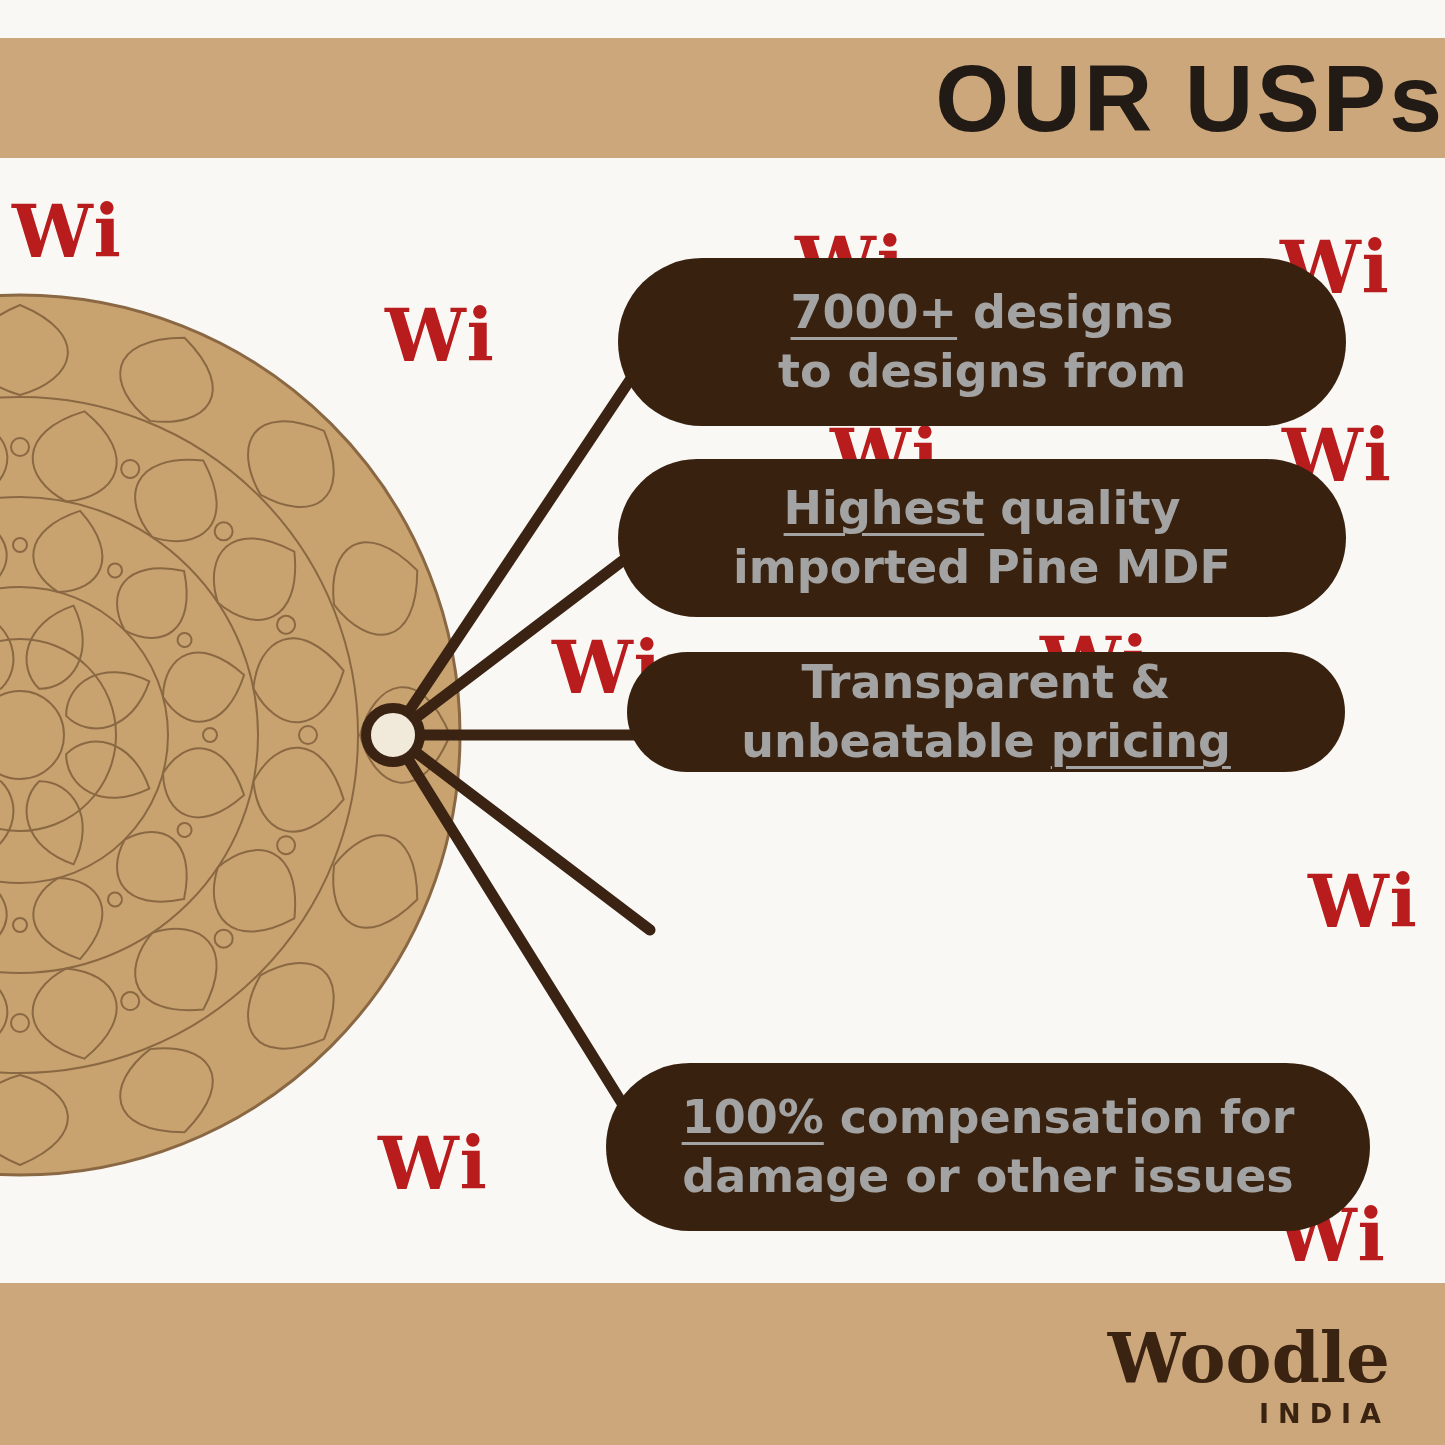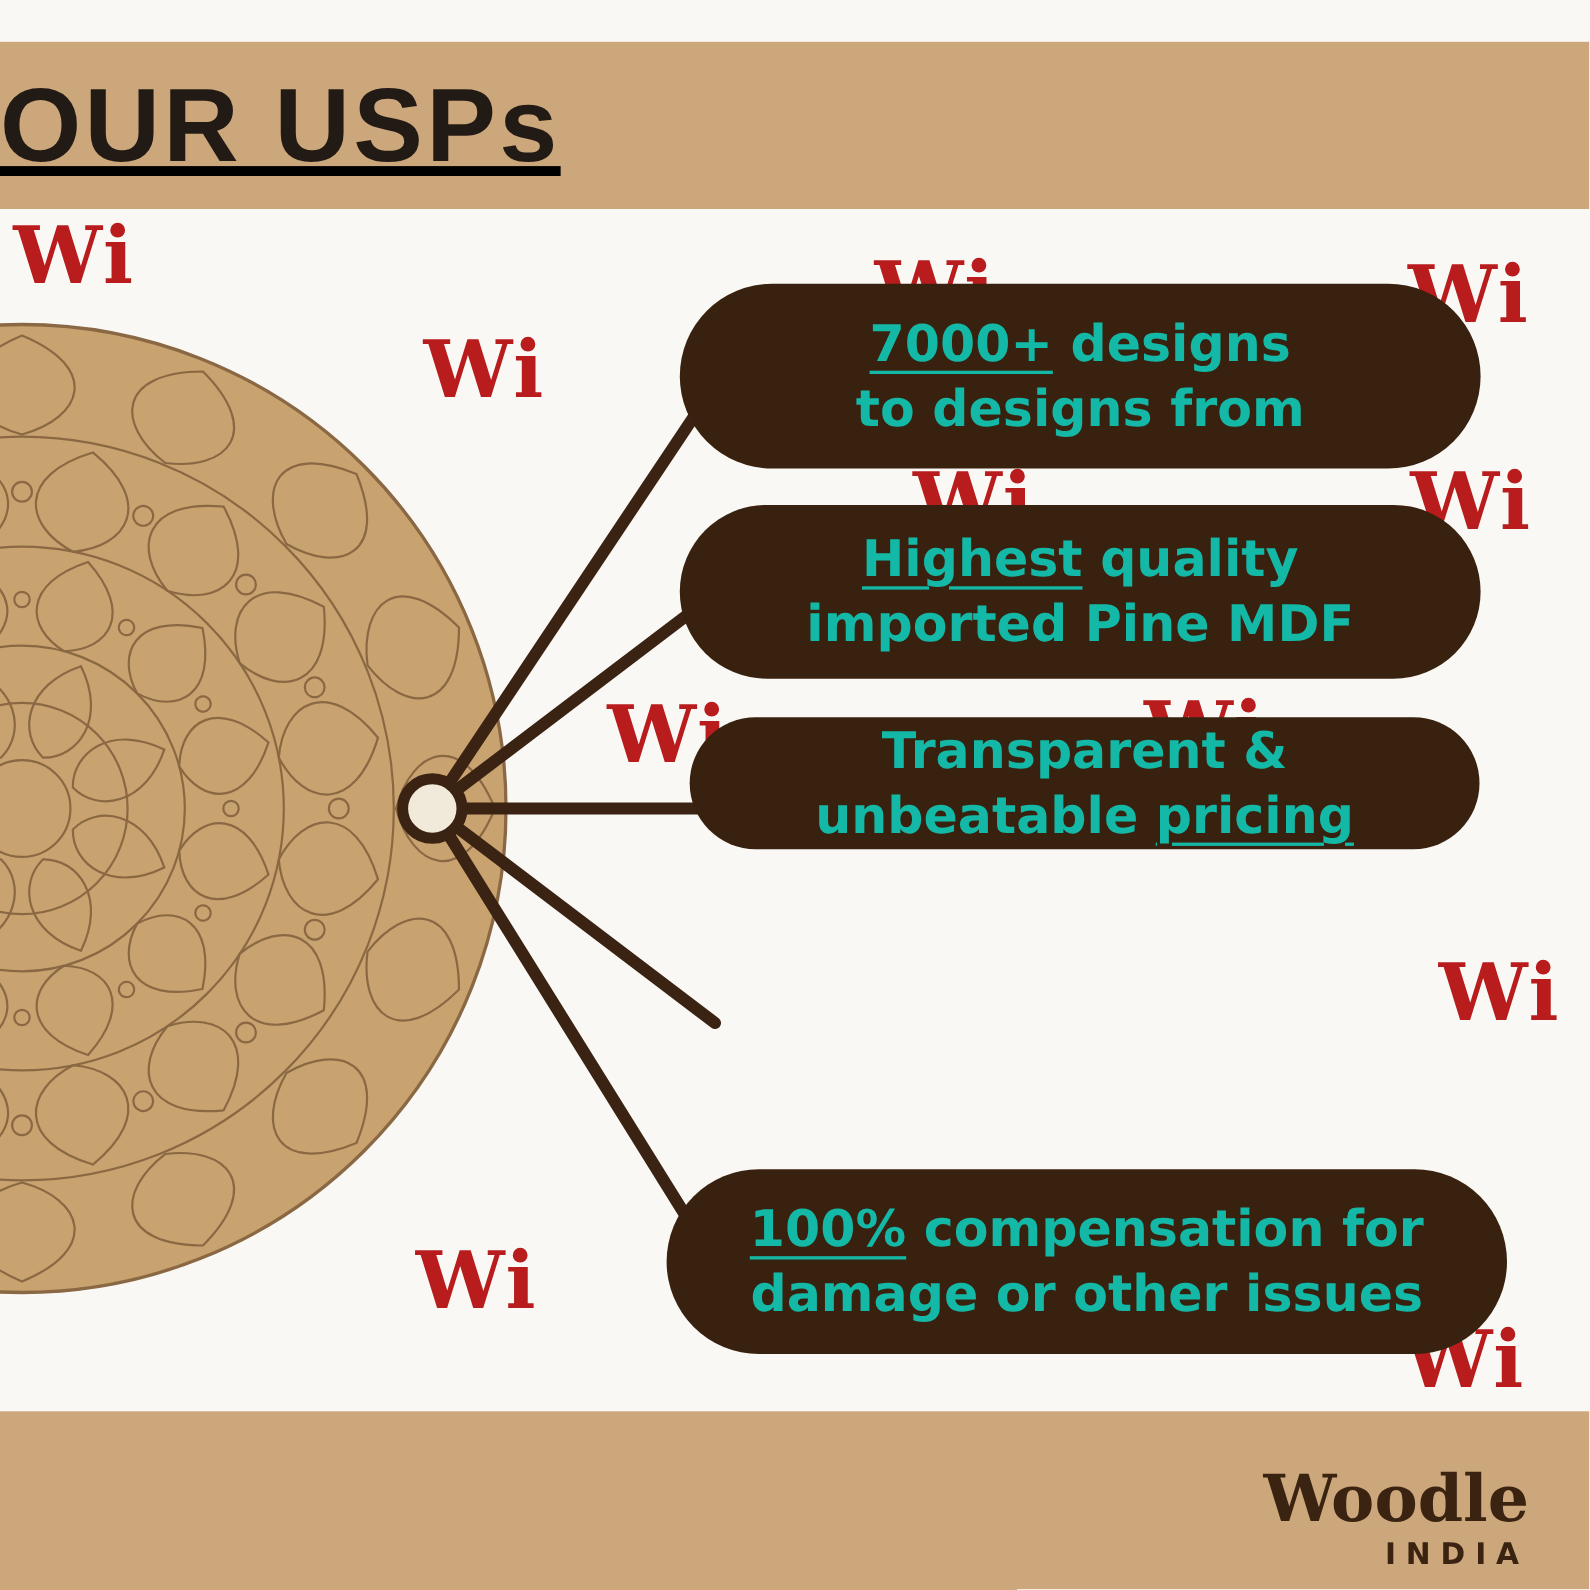--- a/index.html
+++ b/index.html
@@ -1,32 +1,32 @@
 <!DOCTYPE html>
 <html><head>
 <meta charset="utf-8">
 <style>
   html,body{margin:0;padding:0;background:#FAF8F5;}
   .canvas{position:relative;width:1445px;height:1445px;background:#FAF8F5;overflow:hidden;
           font-family:"DejaVu Sans",sans-serif;}
   .band{position:absolute;left:0;width:1445px;background:#CDA77C;}
-  .band-top{top:38px;height:152px;display:flex;align-items:center;justify-content:flex-start;z-index:5;text-decoration:underline;}
+  .band-top{top:38px;height:120px;display:flex;align-items:center;justify-content:flex-end;z-index:5;}
   .band-bottom{top:1283px;height:162px;z-index:5;}
   .title{margin:0;font-size:95px;font-weight:800;letter-spacing:3px;color:#221B15;
          font-family:"Liberation Sans","DejaVu Sans",sans-serif;}
   .wm{position:absolute;z-index:1;font-family:"DejaVu Serif",serif;font-weight:700;
       font-size:72px;line-height:1;color:#b91c1c;letter-spacing:2px;user-select:none;}
   .art{position:absolute;left:0;top:0;z-index:2;}
-  .pill{position:absolute;z-index:3;background:#38220F;border-radius:95px;color:#14b8a6;
+  .pill{position:absolute;z-index:3;background:#38220F;border-radius:95px;color:#a3a3a3;
         display:flex;flex-direction:column;align-items:center;justify-content:center;
         text-align:center;font-weight:700;font-size:46px;line-height:1.28;
         font-family:"DejaVu Sans",sans-serif;}
   .useg{text-decoration:underline;text-underline-offset:9px;text-decoration-thickness:3px;}
   .logo{position:absolute;right:55px;bottom:16px;z-index:6;color:#3A2310;text-align:right;}
-  .logo-brand{font-family:"DejaVu Serif",serif;font-weight:700;font-size:59px;line-height:1;}
+  .logo-brand{font-family:"DejaVu Serif",serif;font-weight:700;font-size:69px;line-height:1;}
   .logo-country{font-family:"DejaVu Sans",sans-serif;font-weight:700;font-size:27px;
                 letter-spacing:9px;margin-top:6px;margin-right:0;}
 </style>
 </head>
 <body>
 
 <div class="canvas">
 
   <div class="band band-top">
     <h1 class="title">OUR USPs</h1>

